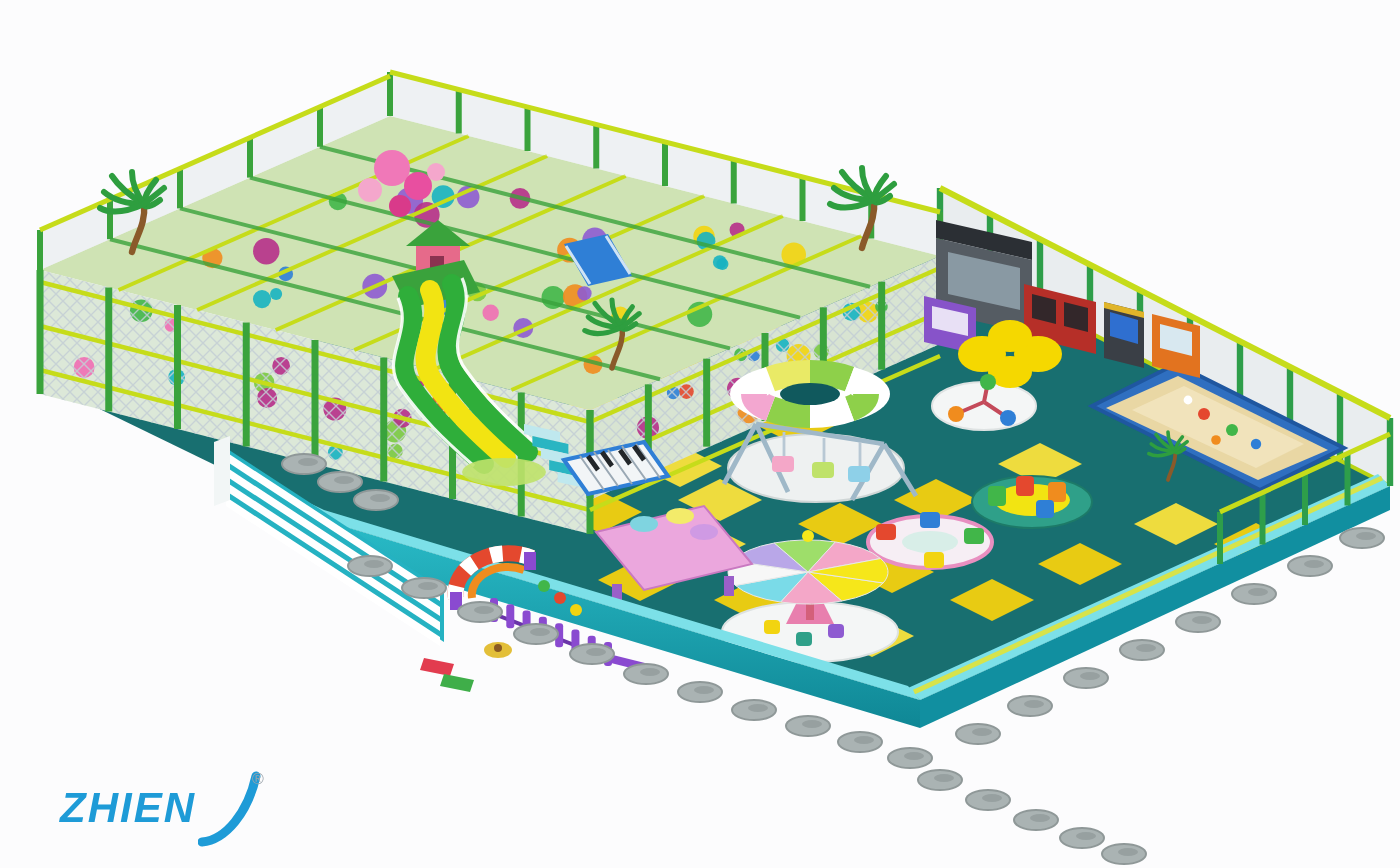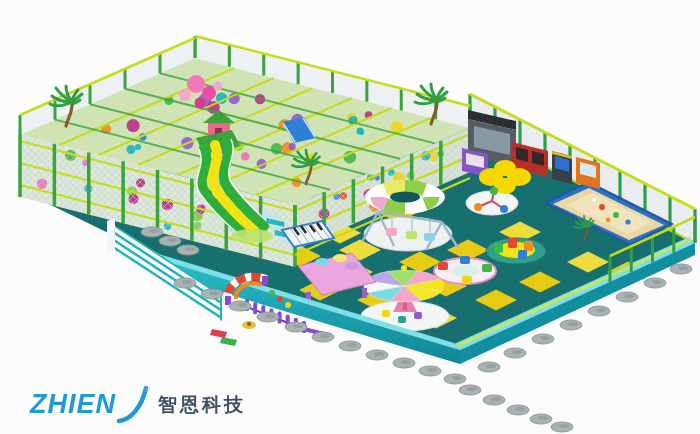--- a/index.html
+++ b/index.html
@@ -7,21 +7,21 @@
     position:relative;width:700px;height:434px;overflow:hidden;
     background:var(--background,#fcfcfd);
     font-family:"Liberation Sans","DejaVu Sans",sans-serif;
   }
   .scene{position:absolute;left:0;top:0;}
   .brand{
     position:absolute;left:30px;top:383px;height:42px;
     display:flex;align-items:center;gap:5px;user-select:none;
   }
   .brand .zh{
-    font-style:italic;font-weight:900;font-size:27px;letter-spacing:1px;
+    font-style:italic;font-weight:900;font-size:21px;letter-spacing:1px;
     color:var(--logo_blue,#1e9bd7);line-height:1;
   }
   .brand .swoosh{width:34px;height:40px;margin-left:-4px;}
   .brand .cn{
     font-weight:700;font-size:19px;letter-spacing:3px;
     color:var(--logo_dark,#3d4f63);line-height:1;margin-left:2px;
     font-family:"DejaVu Sans","Liberation Sans",sans-serif;
   }
 </style>
 </head>
@@ -556,15 +556,14 @@
         <ellipse cx="190" cy="249" rx="5" ry="2" fill="#97a0a0"></ellipse>
       </g>
   </svg>
 
   <div class="brand">
     <span class="zh">ZHIEN</span>
     <svg class="swoosh" viewBox="0 0 34 40">
       <path d="M2,37 C14,36 25,22 29,4" stroke="var(--logo_blue,#1e9bd7)" stroke-width="4.5" fill="none" stroke-linecap="round"></path>
       <text x="27" y="8" font-size="8" fill="#9aa3ab">®</text>
     </svg>
-    <span class="cn">智恩科技</span>
   </div>
 </div>
 
 </body></html>

